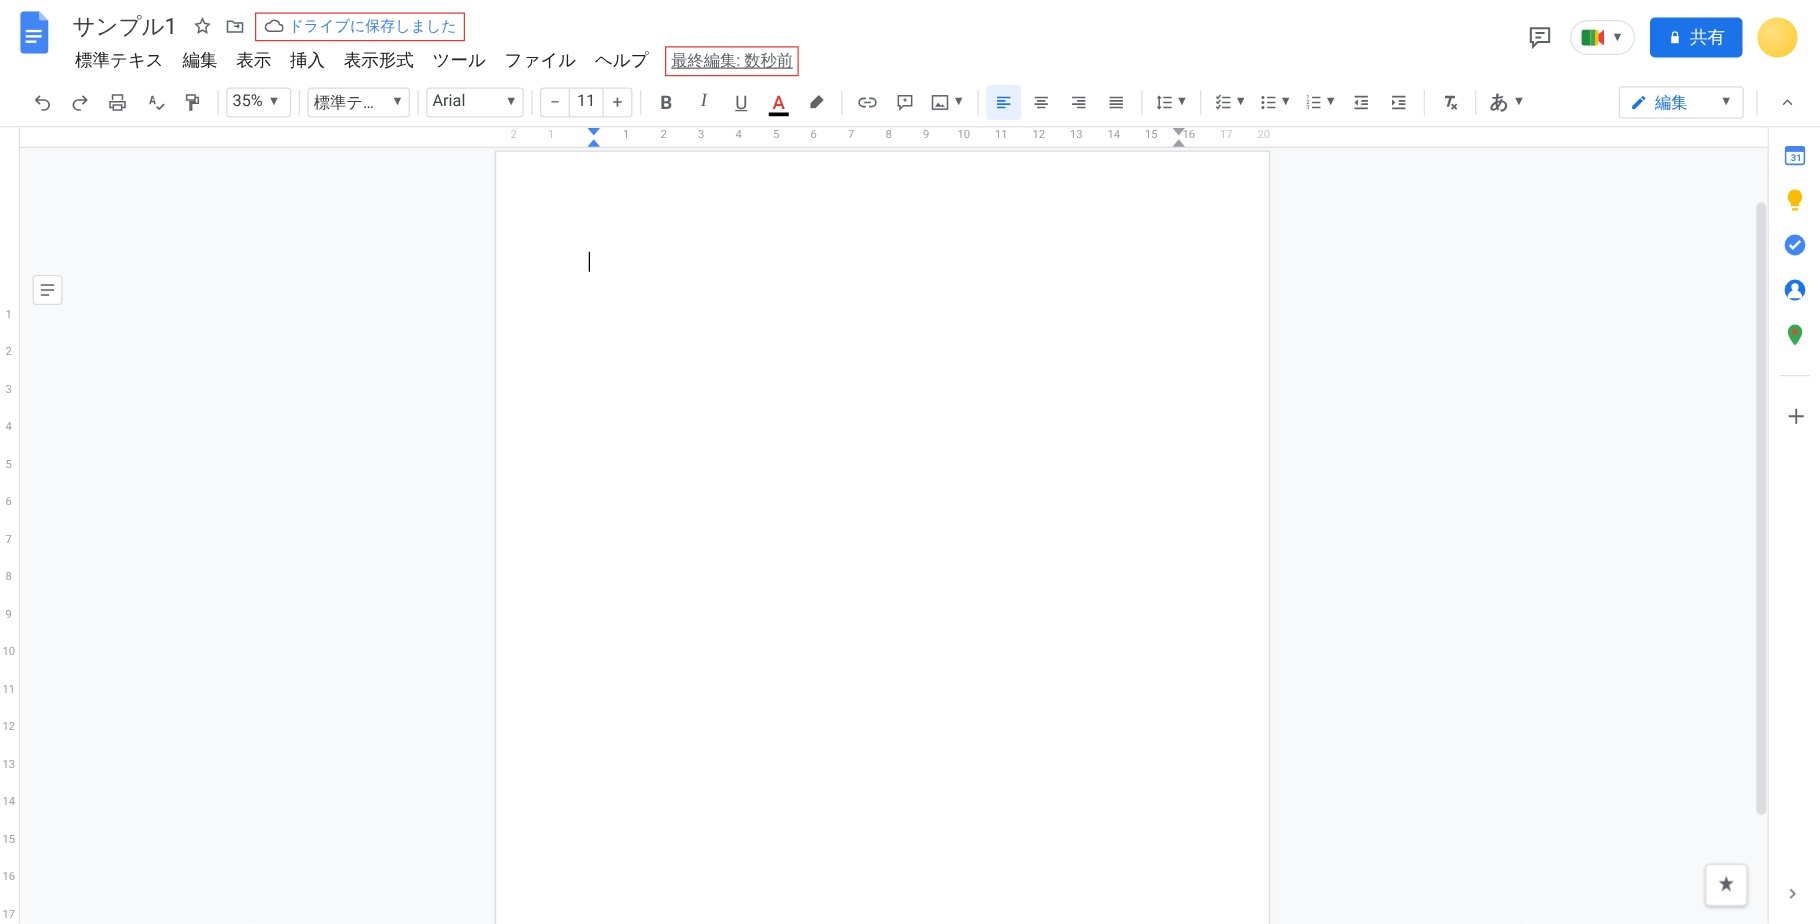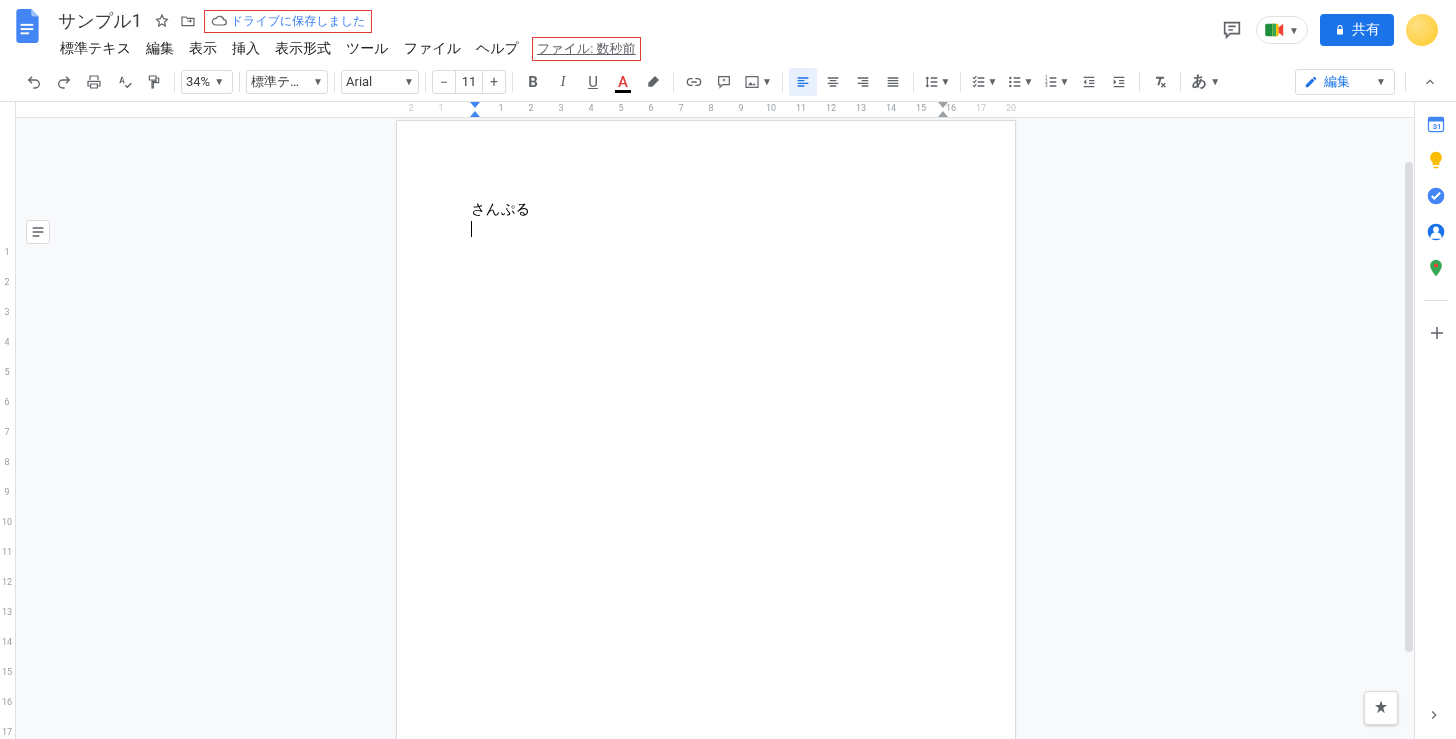--- a/index.html
+++ b/index.html
@@ -112,21 +112,21 @@
       </div>
       <div class="menubar">
         <div class="menu-item">標準テキス</div>
         <div class="menu-item">編集</div>
         <div class="menu-item">表示</div>
         <div class="menu-item">挿入</div>
         <div class="menu-item">表示形式</div>
         <div class="menu-item">ツール</div>
         <div class="menu-item">ファイル</div>
         <div class="menu-item">ヘルプ</div>
-        <div class="last-edit">ファイル: 数秒前</div>
+        <div class="last-edit">最終編集: 数秒前</div>
       </div>
     </div>
     <div class="header-right">
       <div class="hr-icon">
           <svg width="22" height="22" viewBox="0 0 24 24">
             <path fill="none" stroke="#5f6368" stroke-width="1.8" d="M4 4h16v12H10l-4 4v-4H4V4z"></path>
             <path stroke="#5f6368" stroke-width="1.8" d="M8 8h8M8 12h5"></path>
           </svg>
         </div>
       <div class="meet-btn">
@@ -175,21 +175,21 @@
           <path fill="none" stroke="#5f6368" stroke-width="2" d="M14 17l3 3 6-6"></path>
         </svg>
       </div>
     <div class="tb-btn">
         <svg width="16" height="16" viewBox="0 0 24 24">
           <path fill="none" stroke="#5f6368" stroke-width="1.8" d="M5 3h10v6H5zM15 6h4v7h-8v8h-2v-10h6V6"></path>
         </svg>
       </div>
     <div class="tb-sep"></div>
     <div class="tb-drop zoom">
-        <span>34%</span>
+        <span>35%</span>
         <span class="caret">▼</span>
       </div>
     <div class="tb-sep"></div>
     <div class="tb-drop style">
         <span style="overflow:hidden;text-overflow:ellipsis;">標準テキス...</span>
         <span class="caret">▼</span>
       </div>
     <div class="tb-sep"></div>
     <div class="tb-drop font">
         <span>Arial</span>
@@ -381,21 +381,20 @@
             <span class="rn" style="left: 935px;">16</span>
             <span class="rn inactive" style="left: 965px;">17</span>
             <span class="rn inactive" style="left: 995px;">20</span>
           </div>
         <div class="indent-marker indent-top" style="left:454px;"></div>
         <div class="indent-marker indent-bot" style="left:454px;"></div>
         <div class="indent-marker indent-top" style="left:922px; border-top-color:#9aa0a6;"></div>
         <div class="indent-marker indent-bot" style="left:922px; border-bottom-color:#9aa0a6;"></div>
       </div>
       <div class="page">
-        <div>さんぷる</div>
         <div><span class="cursor"></span></div>
       </div>
     </div>
     <div class="scrollbar-v">
         <div class="scrollbar-thumb"></div>
       </div>
 
     <div class="sidepanel">
       <div class="sp-icon">
           <svg width="20" height="20" viewBox="0 0 24 24">

